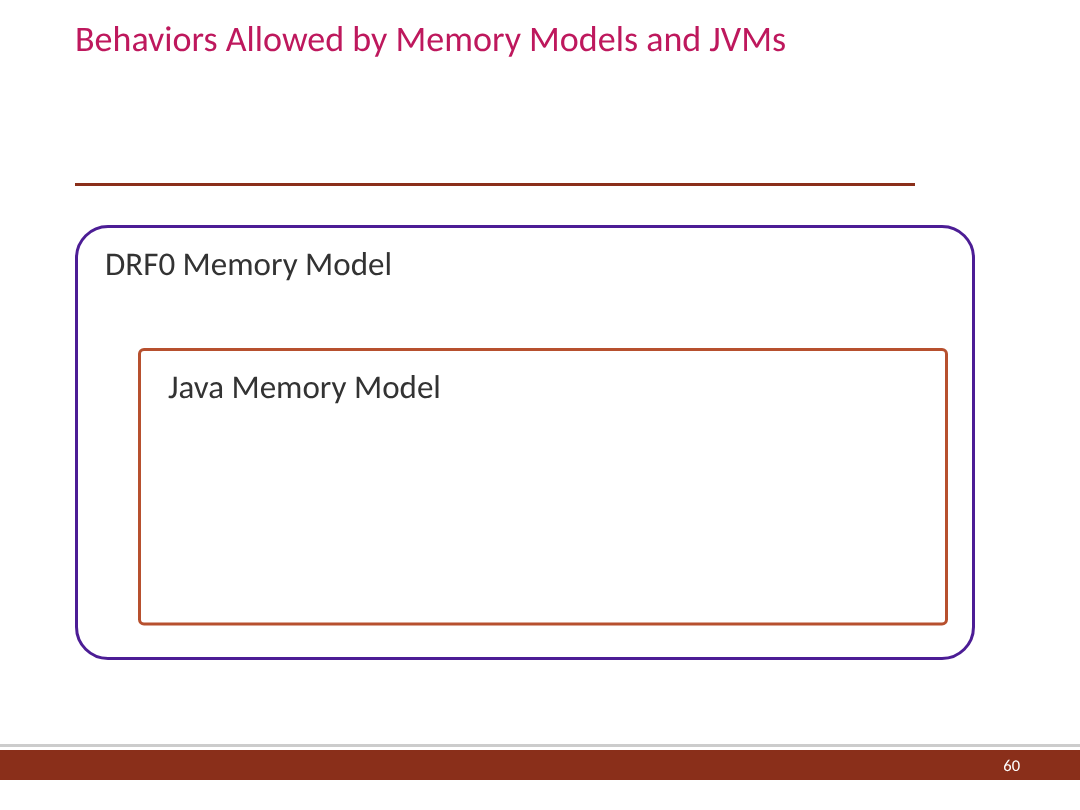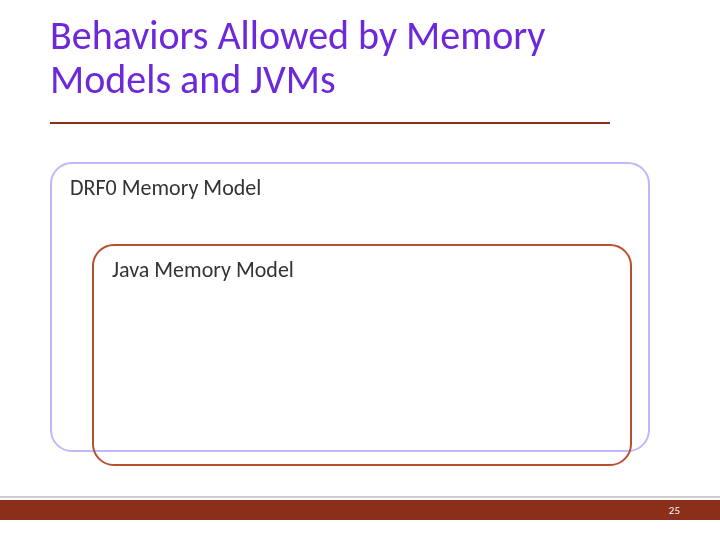--- a/index.html
+++ b/index.html
@@ -11,59 +11,58 @@
     font-family: "Segoe UI", "Calibri", Arial, sans-serif;
     color: #3a3a3a;
     position: relative;
     overflow: hidden;
   }
   .title {
     position: absolute;
     top: 14px;
     left: 50px;
     width: 620px;
-    font-size: 40px;
+    font-size: 24px;
     line-height: 1.1;
     font-weight: 400;
-    color: #6d28d9;
+    color: #be185d;
   }
   .title-rule {
     position: absolute;
     top: 122px;
     left: 50px;
     width: 560px;
     height: 0;
     border-top: 2px solid #8a2f1a;
   }
   .outer-box {
     position: absolute;
     top: 150px;
     left: 50px;
     width: 600px;
     height: 290px;
-    border: 2px solid #c4b5fd;
+    border: 2px solid #4c1d95;
     border-radius: 22px;
     box-sizing: border-box;
-    margin-top: 12px;
   }
   .outer-label {
     position: absolute;
     top: 10px;
     left: 18px;
     font-size: 22px;
     color: #333;
   }
   .mid-box {
     position: absolute;
     top: 80px;
     left: 40px;
     width: 540px;
-    height: 222px;
+    height: 185px;
     border: 2px solid #b7502e;
-    border-radius: 22px;
+    border-radius: 4px;
     box-sizing: border-box;
   }
   .mid-label {
     position: absolute;
     top: 10px;
     left: 18px;
     font-size: 22px;
     color: #333;
   }
   .inner-box {
@@ -116,13 +115,13 @@
   <div class="outer-label">DRF0 Memory Model</div>
 
   <div class="mid-box">
     <div class="mid-label">Java Memory Model</div>
 
   </div>
 </div>
 
 <div class="footer-line"></div>
 <div class="footer-bar"></div>
-<div class="page-num">25</div>
+<div class="page-num">60</div>
 
 </body></html>

